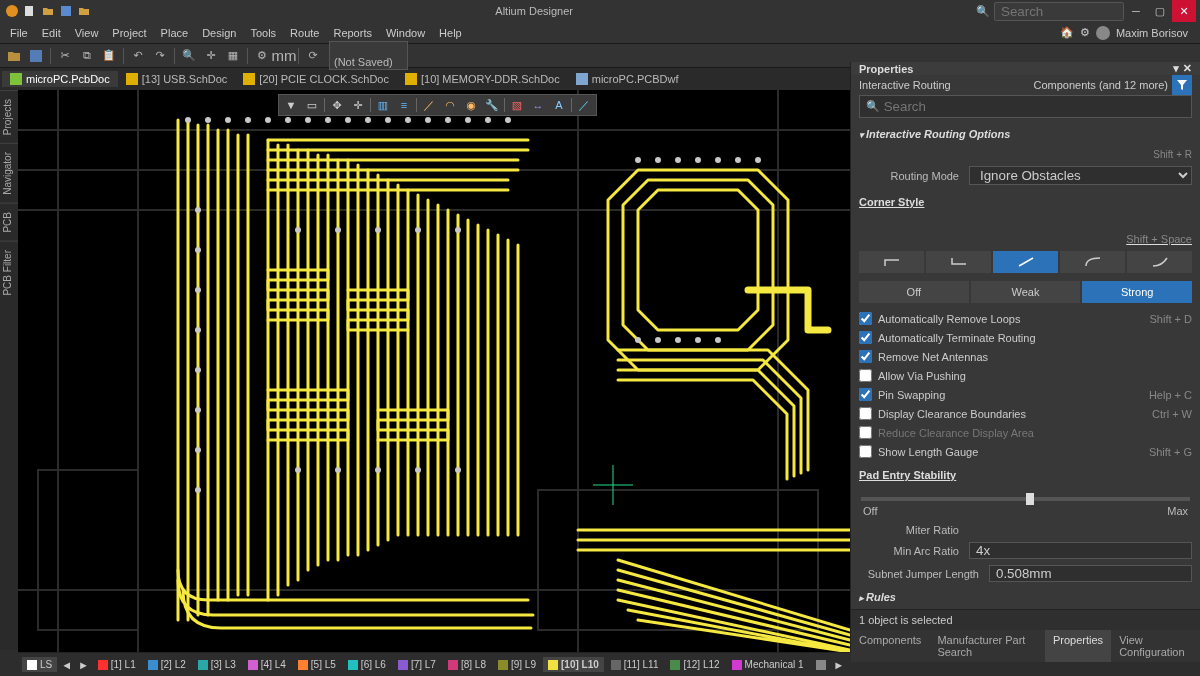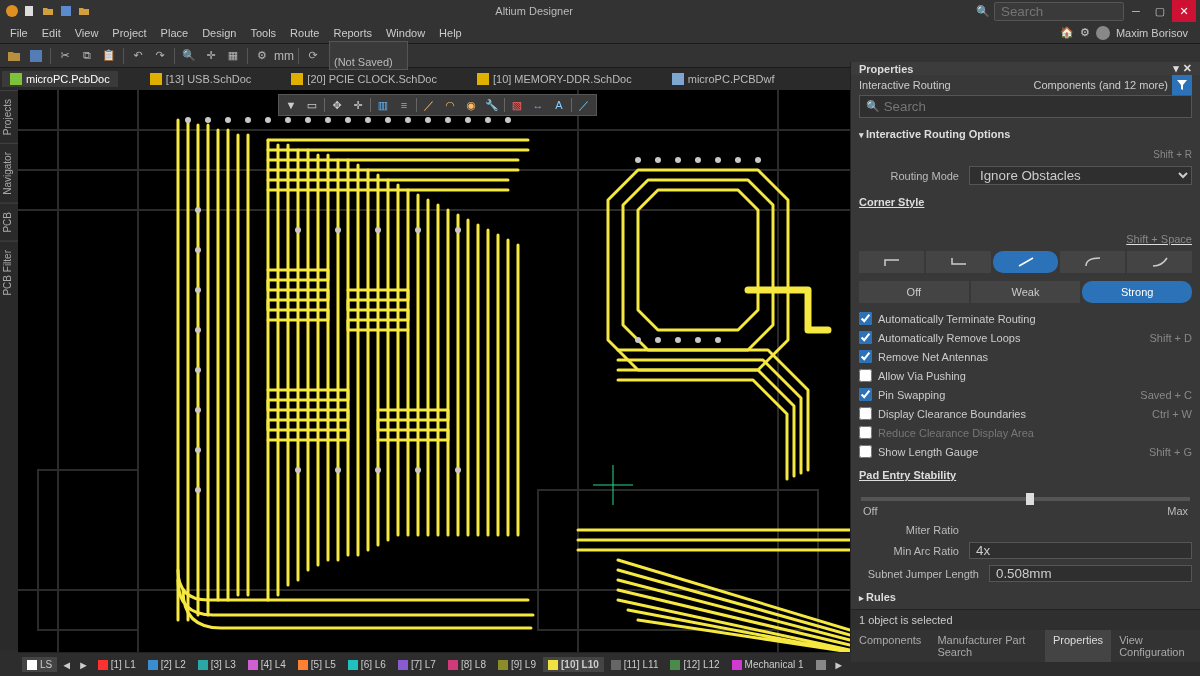--- a/index.html
+++ b/index.html
@@ -21,21 +21,21 @@
 .menubar .right { margin-left: auto; display: flex; align-items: center; gap: 6px; padding-right: 8px; }
 .avatar { width: 14px; height: 14px; border-radius: 50%; background: #888; display:inline-block;}
 
 
 .toolbar { height: 24px; background: #333; display: flex; align-items: center; padding: 0 4px; gap: 2px; border-bottom: 1px solid #1a1a1a;}
 .toolbar .tb-btn { width: 20px; height: 20px; display:inline-flex; align-items:center; justify-content:center; cursor:pointer; opacity:0.85;}
 .toolbar .sep { width: 1px; height: 16px; background: #555; margin: 0 2px; }
 .toolbar .not-saved { color: #bbb; margin-left: 4px; padding: 14px 14px 1px 4px; border:1px solid #555; background:#3a3a3a;}
 
 
-.doctabs { height: 22px; background: #2a2a2a; display: flex; align-items: center; padding: 0 2px; gap: 24px; }
+.doctabs { height: 22px; background: #2a2a2a; display: flex; align-items: center; padding: 0 2px; }
 .doctabs .dtab { display: inline-flex; align-items: center; gap: 4px; padding: 2px 8px; cursor: pointer; color: #bbb; }
 .doctabs .dtab.active { background: #3a3a3a; color: #fff; }
 .dtab .tico { width: 12px; height: 12px; display:inline-block; }
 
 
 .leftrail { position: absolute; left: 0; top: 90px; width: 18px; height: 560px; background: #2a2a2a; display: flex; flex-direction: column; }
 .leftrail .vtab { writing-mode: vertical-rl; transform: rotate(180deg); padding: 8px 2px; font-size: 10px; cursor: pointer; color: #aaa; border-bottom:1px solid #444;}
 
 
 .canvas { position: absolute; left: 18px; top: 90px; width: 832px; height: 562px; background: #000; overflow: hidden; }
@@ -49,32 +49,32 @@
 
 .props { position: absolute; left: 850px; top: 62px; width: 350px; height: 590px; background: #383838; border-left:1px solid #222; display:flex; flex-direction:column; }
 .props .p-title { height: 22px; background: #3c3c3c; display:flex; align-items:center; padding:0 8px; font-weight:600; color:#ddd; }
 .props .p-title .tctrl { margin-left:auto; display:flex; gap:4px;}
 .props .p-sub { height: 26px; display:flex; align-items:center; padding:0 8px; }
 .props .p-sub .subr { margin-left:auto; display:flex; align-items:center; gap:4px; }
 .props .filter-btn { width:20px;height:20px; background:#2c72b8; display:inline-flex;align-items:center;justify-content:center; }
 .props .p-search { padding: 0 8px 4px 8px; }
 .props .p-search .srch { display:flex; align-items:center; gap:4px; background:#2f2f2f; border:1px solid #555; padding:3px 6px; }
 .props .p-search input { flex:1; background:transparent; border:none; color:#ccc; outline:none;}
-.props .section-hdr { padding: 6px 8px; font-weight:600; color:#ddd; }
+.props .section-hdr { padding: 6px 8px; font-weight:600; color:#ddd;font-style:italic; }
 .props .section-hdr::before { content:"▾ "; font-size:9px;}
 .props .section-hdr.collapsed::before { content:"▸ "; }
 .props .row { display:flex; align-items:center; padding: 3px 8px; }
 .props .row .lbl { min-width: 110px; text-align:right; padding-right:10px; color:#bbb;}
 .props .row .hint { margin-left:auto; color:#888; font-size:10px;}
 .props select, .props input[type=text] { flex:1; background:#2f2f2f; border:1px solid #555; color:#ccc; padding:0 6px; }
 .props .grouplabel { padding: 8px 8px 4px 8px; font-weight:600; color:#ddd; display:flex;text-decoration:underline;}
 .props .grouplabel .hint { margin-left:auto; font-weight:400; color:#888;margin-top:37px;}
 .props .seg { display:flex; padding: 2px 8px 6px 8px; gap:2px;}
 .props .seg .opt { flex:1; height:22px; background:#444; display:flex;align-items:center;justify-content:center; cursor:pointer; }
-.props .seg .opt.sel { background:#2c72b8; color:#fff;border-radius:10px;}
+.props .seg .opt.sel { background:#2c72b8; color:#fff;}
 .props .chk { padding: 3px 8px; display:flex; align-items:center; gap:6px; }
 .props .chk input { accent-color:#2c72b8;}
 .props .chk .hint { margin-left:auto; color:#888;}
 .props .chk.dim { color:#777;}
 .props .slider-row { padding:4px 10px;}
 .props .slider { width:100%; height:4px; background:#555; position:relative; margin:8px 0 4px 0;}
 .props .slider .knob { position:absolute; top:-4px; width:8px; height:12px; background:#ddd; }
 .props .minmax { display:flex; justify-content:space-between; color:#bbb; padding:0 2px;}
 .props .status { margin-top:auto; background:#2f2f2f; padding:4px 8px; border-top:1px solid #222;}
 .props .btabs { display:flex; background:#333;}
@@ -168,21 +168,21 @@
   <span class="tb-btn">📋</span>
   <span class="sep"></span>
   <span class="tb-btn">↶</span>
   <span class="tb-btn">↷</span>
   <span class="sep"></span>
   <span class="tb-btn">🔍</span>
   <span class="tb-btn">✛</span>
   <span class="tb-btn">▦</span>
   <span class="sep"></span>
   <span class="tb-btn">⚙</span>
-  <span class="tb-btn" style="font-size:12px;">mm</span>
+  <span class="tb-btn" style="font-size:15px;">mm</span>
   <span class="sep"></span>
   <span class="tb-btn">⟳</span>
   <span class="not-saved">(Not Saved)</span>
 </div>
 
 <div class="doctabs">
   <span class="dtab active">
       <span class="tico" style="background:#7ec13a"></span>
       <span>microPC.PcbDoc</span>
     </span>
@@ -396,39 +396,39 @@
 
   <div class="seg">
     <div class="opt">Off</div>
     <div class="opt">Weak</div>
     <div class="opt sel">Strong</div>
   </div>
 
   <div id="checks-container">
       <div class="chk">
         <input type="checkbox" checked="" style="">
-        <span>Automatically Terminate Routing</span>
-      </div>
-      <div class="chk">
-        <input type="checkbox" checked="" style="">
         <span>Automatically Remove Loops</span>
         <span class="hint">Shift + D</span>
       </div>
       <div class="chk">
         <input type="checkbox" checked="" style="">
+        <span>Automatically Terminate Routing</span>
+      </div>
+      <div class="chk">
+        <input type="checkbox" checked="" style="">
         <span>Remove Net Antennas</span>
       </div>
       <div class="chk">
         <input type="checkbox" style="">
         <span>Allow Via Pushing</span>
       </div>
       <div class="chk">
         <input type="checkbox" checked="" style="">
         <span>Pin Swapping</span>
-        <span class="hint">Saved + C</span>
+        <span class="hint">Help + C</span>
       </div>
       <div class="chk">
         <input type="checkbox" style="">
         <span>Display Clearance Boundaries</span>
         <span class="hint">Ctrl + W</span>
       </div>
       <div class="chk dim">
         <input type="checkbox" style="">
         <span>Reduce Clearance Display Area</span>
       </div>

